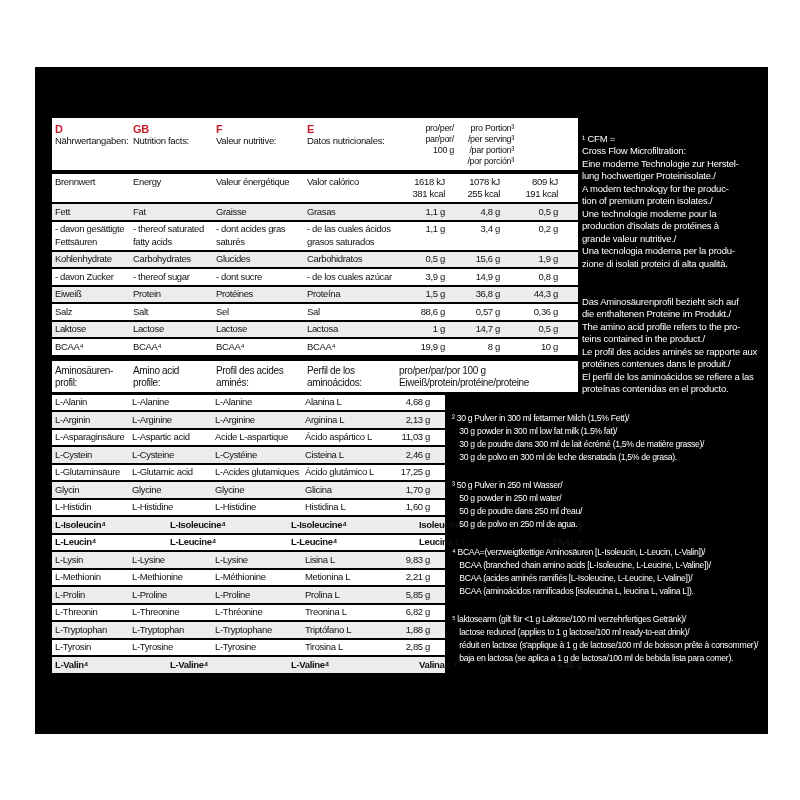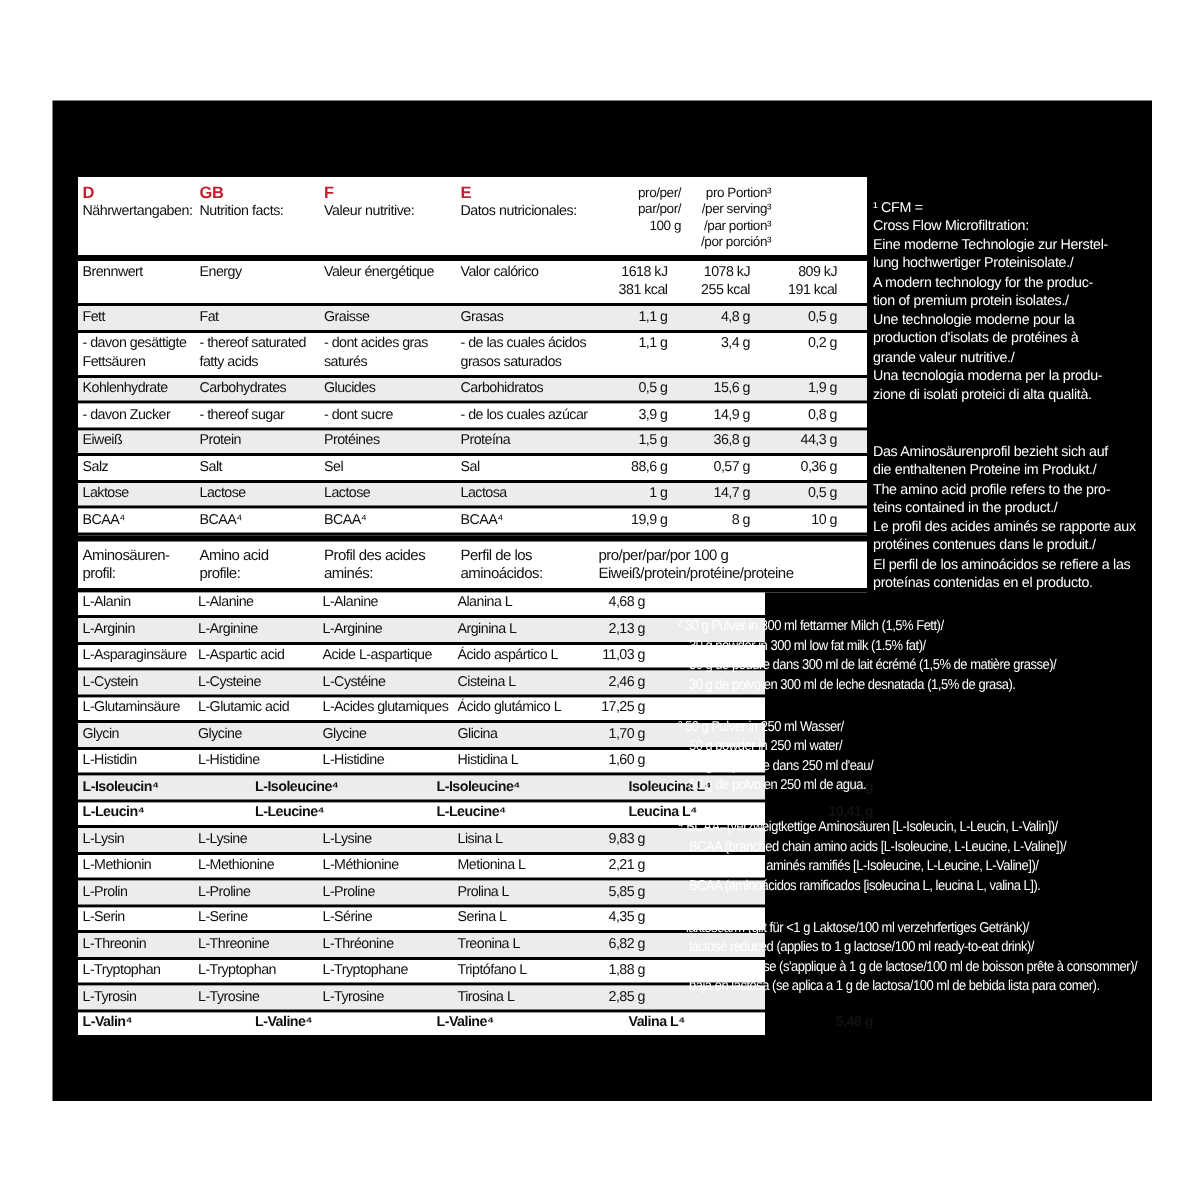--- a/index.html
+++ b/index.html
@@ -24,21 +24,21 @@
   .v100{padding-right:9px;text-align:right;}
   .v2{padding-right:14px;}
   .v3{padding-right:20px;}
 
   
   .amino-head{margin-top:4px;display:grid;grid-template-columns:78px 83px 91px 92px 182px;background:#fff;
         font-size:10px;line-height:12px;letter-spacing:-0.35px;padding:4px 0 3px;border-bottom:3px solid #000;}
   .amino-head .c{white-space:pre-line;}
 
   
-  .arow{display:grid;grid-template-columns:77px 83px 90px 93px 50px;width:458px;background:#fff;
+  .arow{display:grid;grid-template-columns:77px 83px 90px 93px 50px;width:393px;background:#fff;
         border-bottom:2.5px solid #000;font-size:9.5px;line-height:12.5px;letter-spacing:-0.35px;padding:1.5px 0;}
   .arows .arow:nth-child(even){background:#ececec;}
   .arow .av{text-align:right;padding-right:15px;}
   .bold-row{font-weight:bold;gap:38px;}
 
   
   .fn1{position:absolute;left:547px;top:53px;width:210px;color:#fff;font-size:9.5px;line-height:12.5px;
        letter-spacing:-0.2px;white-space:pre-line;}
   .fn1 p{margin:0 0 13px;}
   .fn-bottom{position:absolute;left:417px;top:344px;width:345px;color:#fff;font-size:9.5px;line-height:13px;
@@ -259,27 +259,20 @@
         <div class="c">L-Méthionine</div>
         <div class="c">Metionina L</div>
         <div class="av">2,21 g</div>
       </div>
         <div class="arow">
         <div class="c">L-Prolin</div>
         <div class="c">L-Proline</div>
         <div class="c">L-Proline</div>
         <div class="c">Prolina L</div>
         <div class="av">5,85 g</div>
-      </div>
-        <div class="arow">
-        <div class="c">L-Serin</div>
-        <div class="c">L-Serine</div>
-        <div class="c">L-Sérine</div>
-        <div class="c">Serina L</div>
-        <div class="av">4,35 g</div>
       </div>
         <div class="arow">
         <div class="c">L-Threonin</div>
         <div class="c">L-Threonine</div>
         <div class="c">L-Thréonine</div>
         <div class="c">Treonina L</div>
         <div class="av">6,82 g</div>
       </div>
         <div class="arow">
         <div class="c">L-Tryptophan</div>

